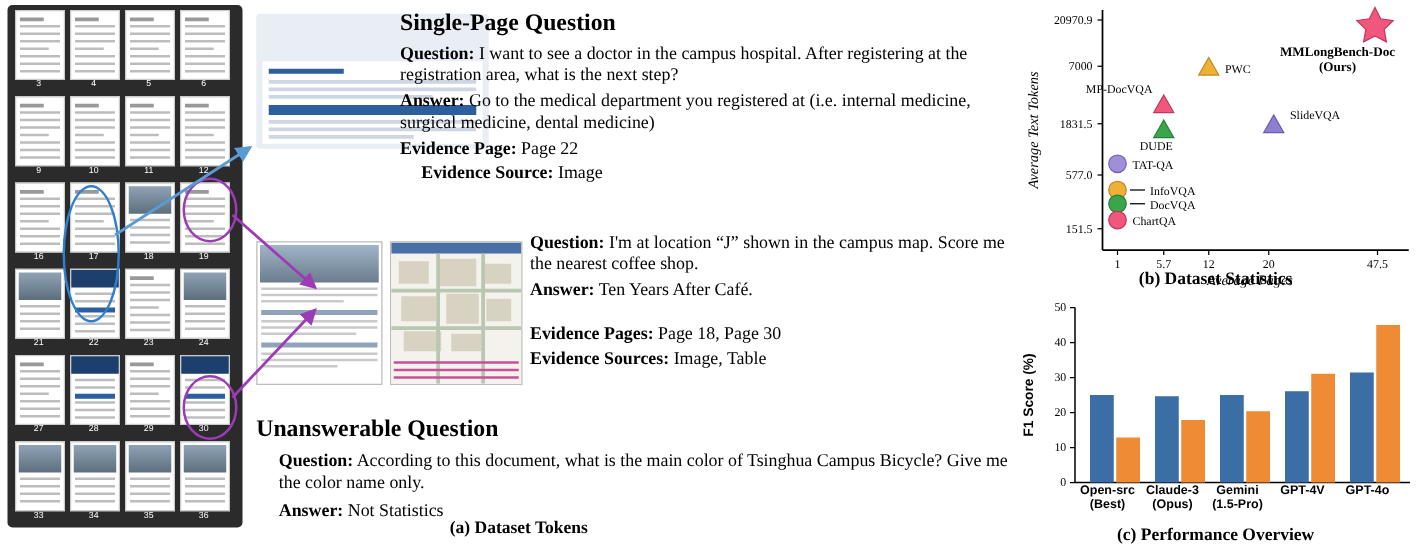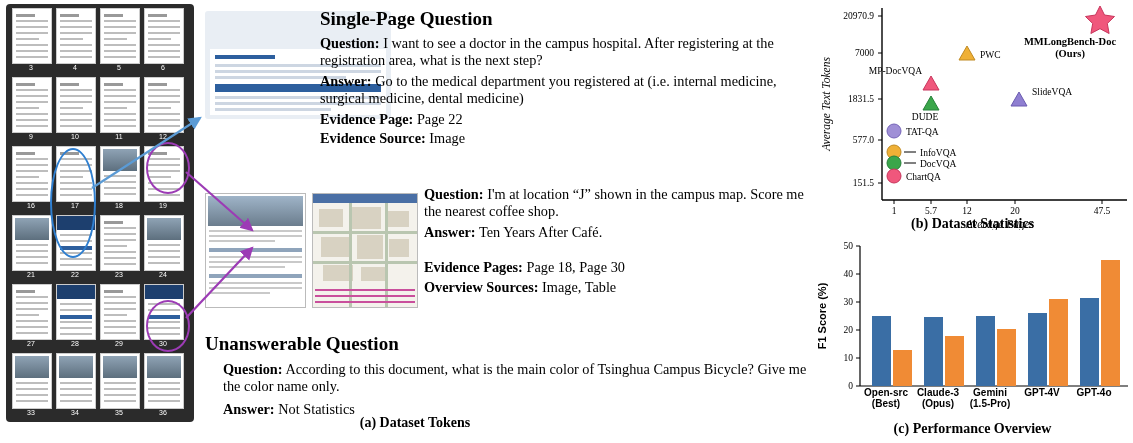--- a/index.html
+++ b/index.html
@@ -327,21 +327,21 @@
       <span>I want to see a doctor in the campus hospital. After registering at the registration area, what is the next step?</span>
     </div>
     <div class="qtext" style="margin-top:3px;">
       <b>Answer:</b>
       <span>Go to the medical department you registered at (i.e. internal medicine, surgical medicine, dental medicine)</span>
     </div>
     <div class="qtext" style="margin-top:3px;">
       <b>Evidence Page:</b>
       <span>Page 22</span>
     </div>
-    <div class="qtext" style="margin-top:2px;">
+    <div class="qtext" style="margin-top:2px;margin-left:17px;">
       <b>Evidence Source:</b>
       <span>Image</span>
     </div>
   </div>
 
   <div id="cp-img1">
     <div class="photo"></div>
     <div class="l" style="top:36px;"></div>
       <div class="l" style="top:41px;"></div>
     <div class="l" style="top:46px;right:30px;"></div>
@@ -382,21 +382,21 @@
     </div>
     <div class="qtext" style="margin-top:3px;">
       <b>Answer:</b>
       <span>Ten Years After Café.</span>
     </div>
     <div class="qtext" style="margin-top:18px;">
       <b>Evidence Pages:</b>
       <span>Page 18, Page 30</span>
     </div>
     <div class="qtext" style="margin-top:2px;">
-      <b>Overview Sources:</b>
+      <b>Evidence Sources:</b>
       <span>Image, Table</span>
     </div>
   </div>
 
   <div style="position:absolute;left:205px;top:333px;width:603px;">
     <div class="qtitle">Unanswerable Question</div>
     <div class="qtext" style="margin-top:6px;padding-left:18px;">
       <b>Question:</b>
       <span>According to this document, what is the main color of Tsinghua Campus Bicycle? Give me the color name only.</span>
     </div>

